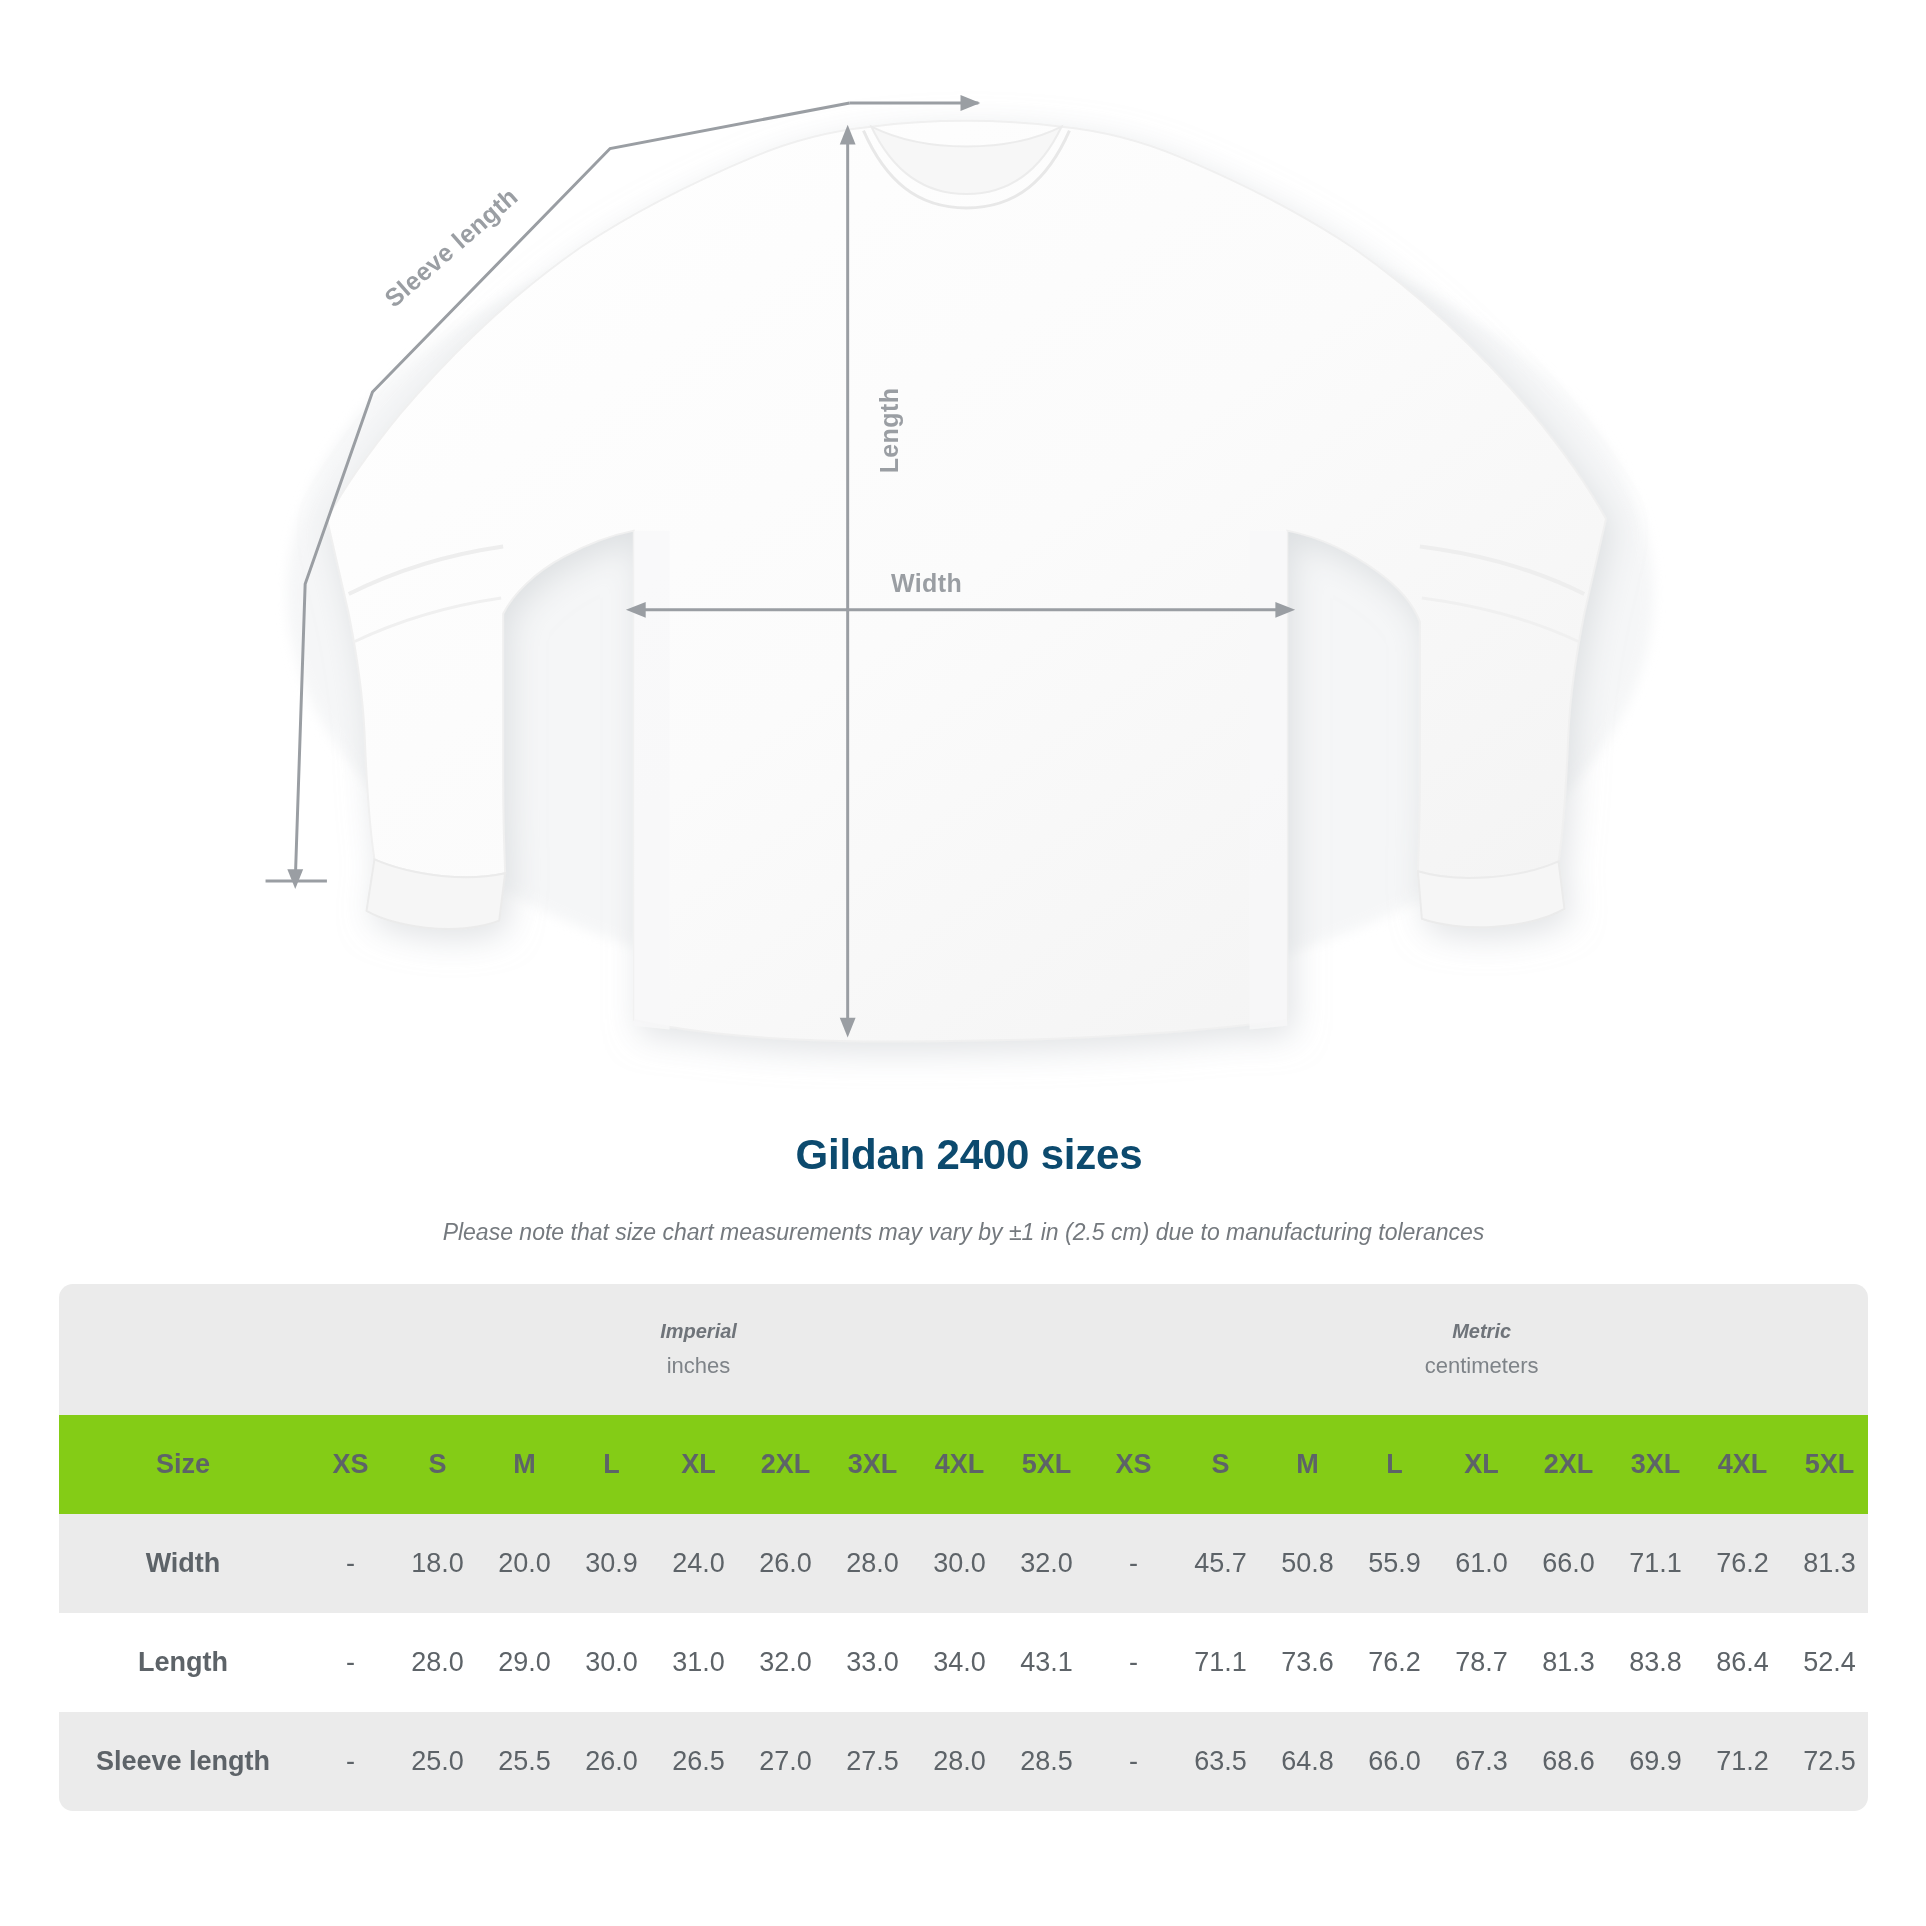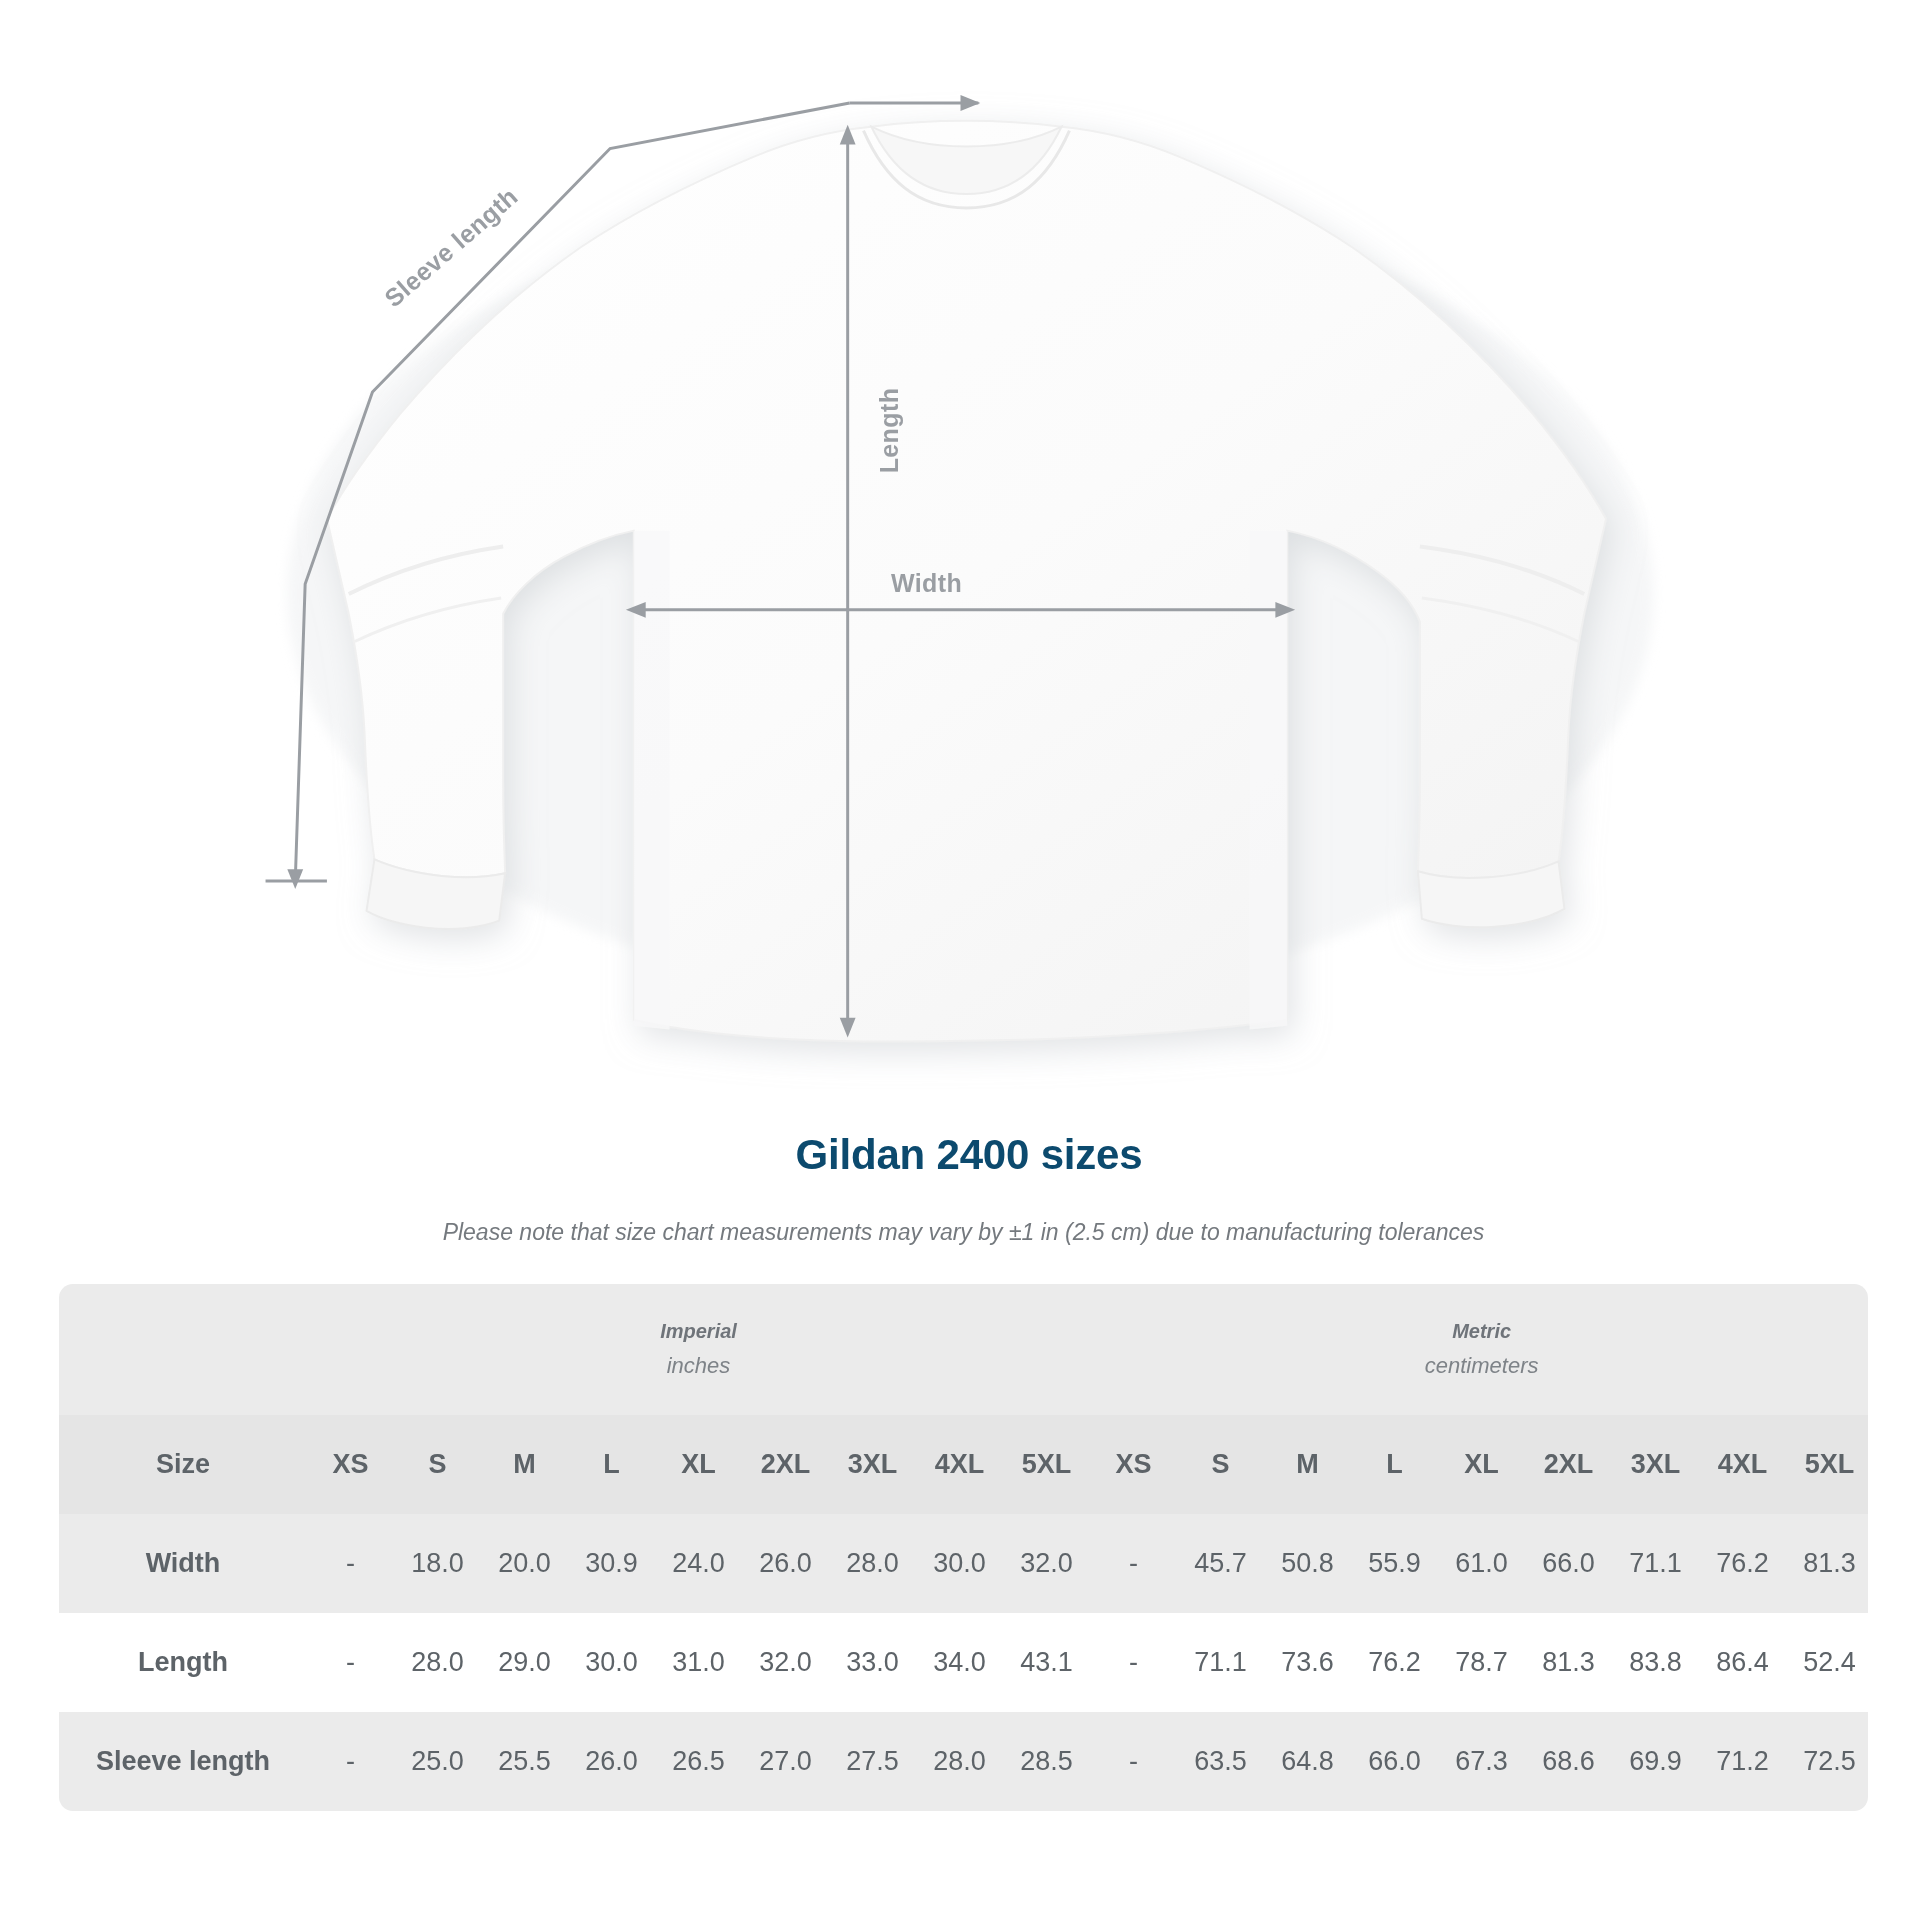--- a/index.html
+++ b/index.html
@@ -97,29 +97,28 @@
     padding: 0;
   }
   .unit-name {
     font-size: 20px;
     font-weight: bold;
     font-style: italic;
     color: #6f747a;
   }
   .unit-sub {
     font-size: 22px;
-    font-style: italic;
     color: #7e8388;
     margin-top: 10px;
   }
 
   
   .size-row td {
     height: 97px;
-    background: #e5e5e5;
+    background: #84cc16;
     font-size: 27px;
     font-weight: bold;
     color: #5d6368;
   }
   .size-row td.rowhead {
     font-size: 27px;
     font-weight: bold;
     color: #5d6368;
   }
 

